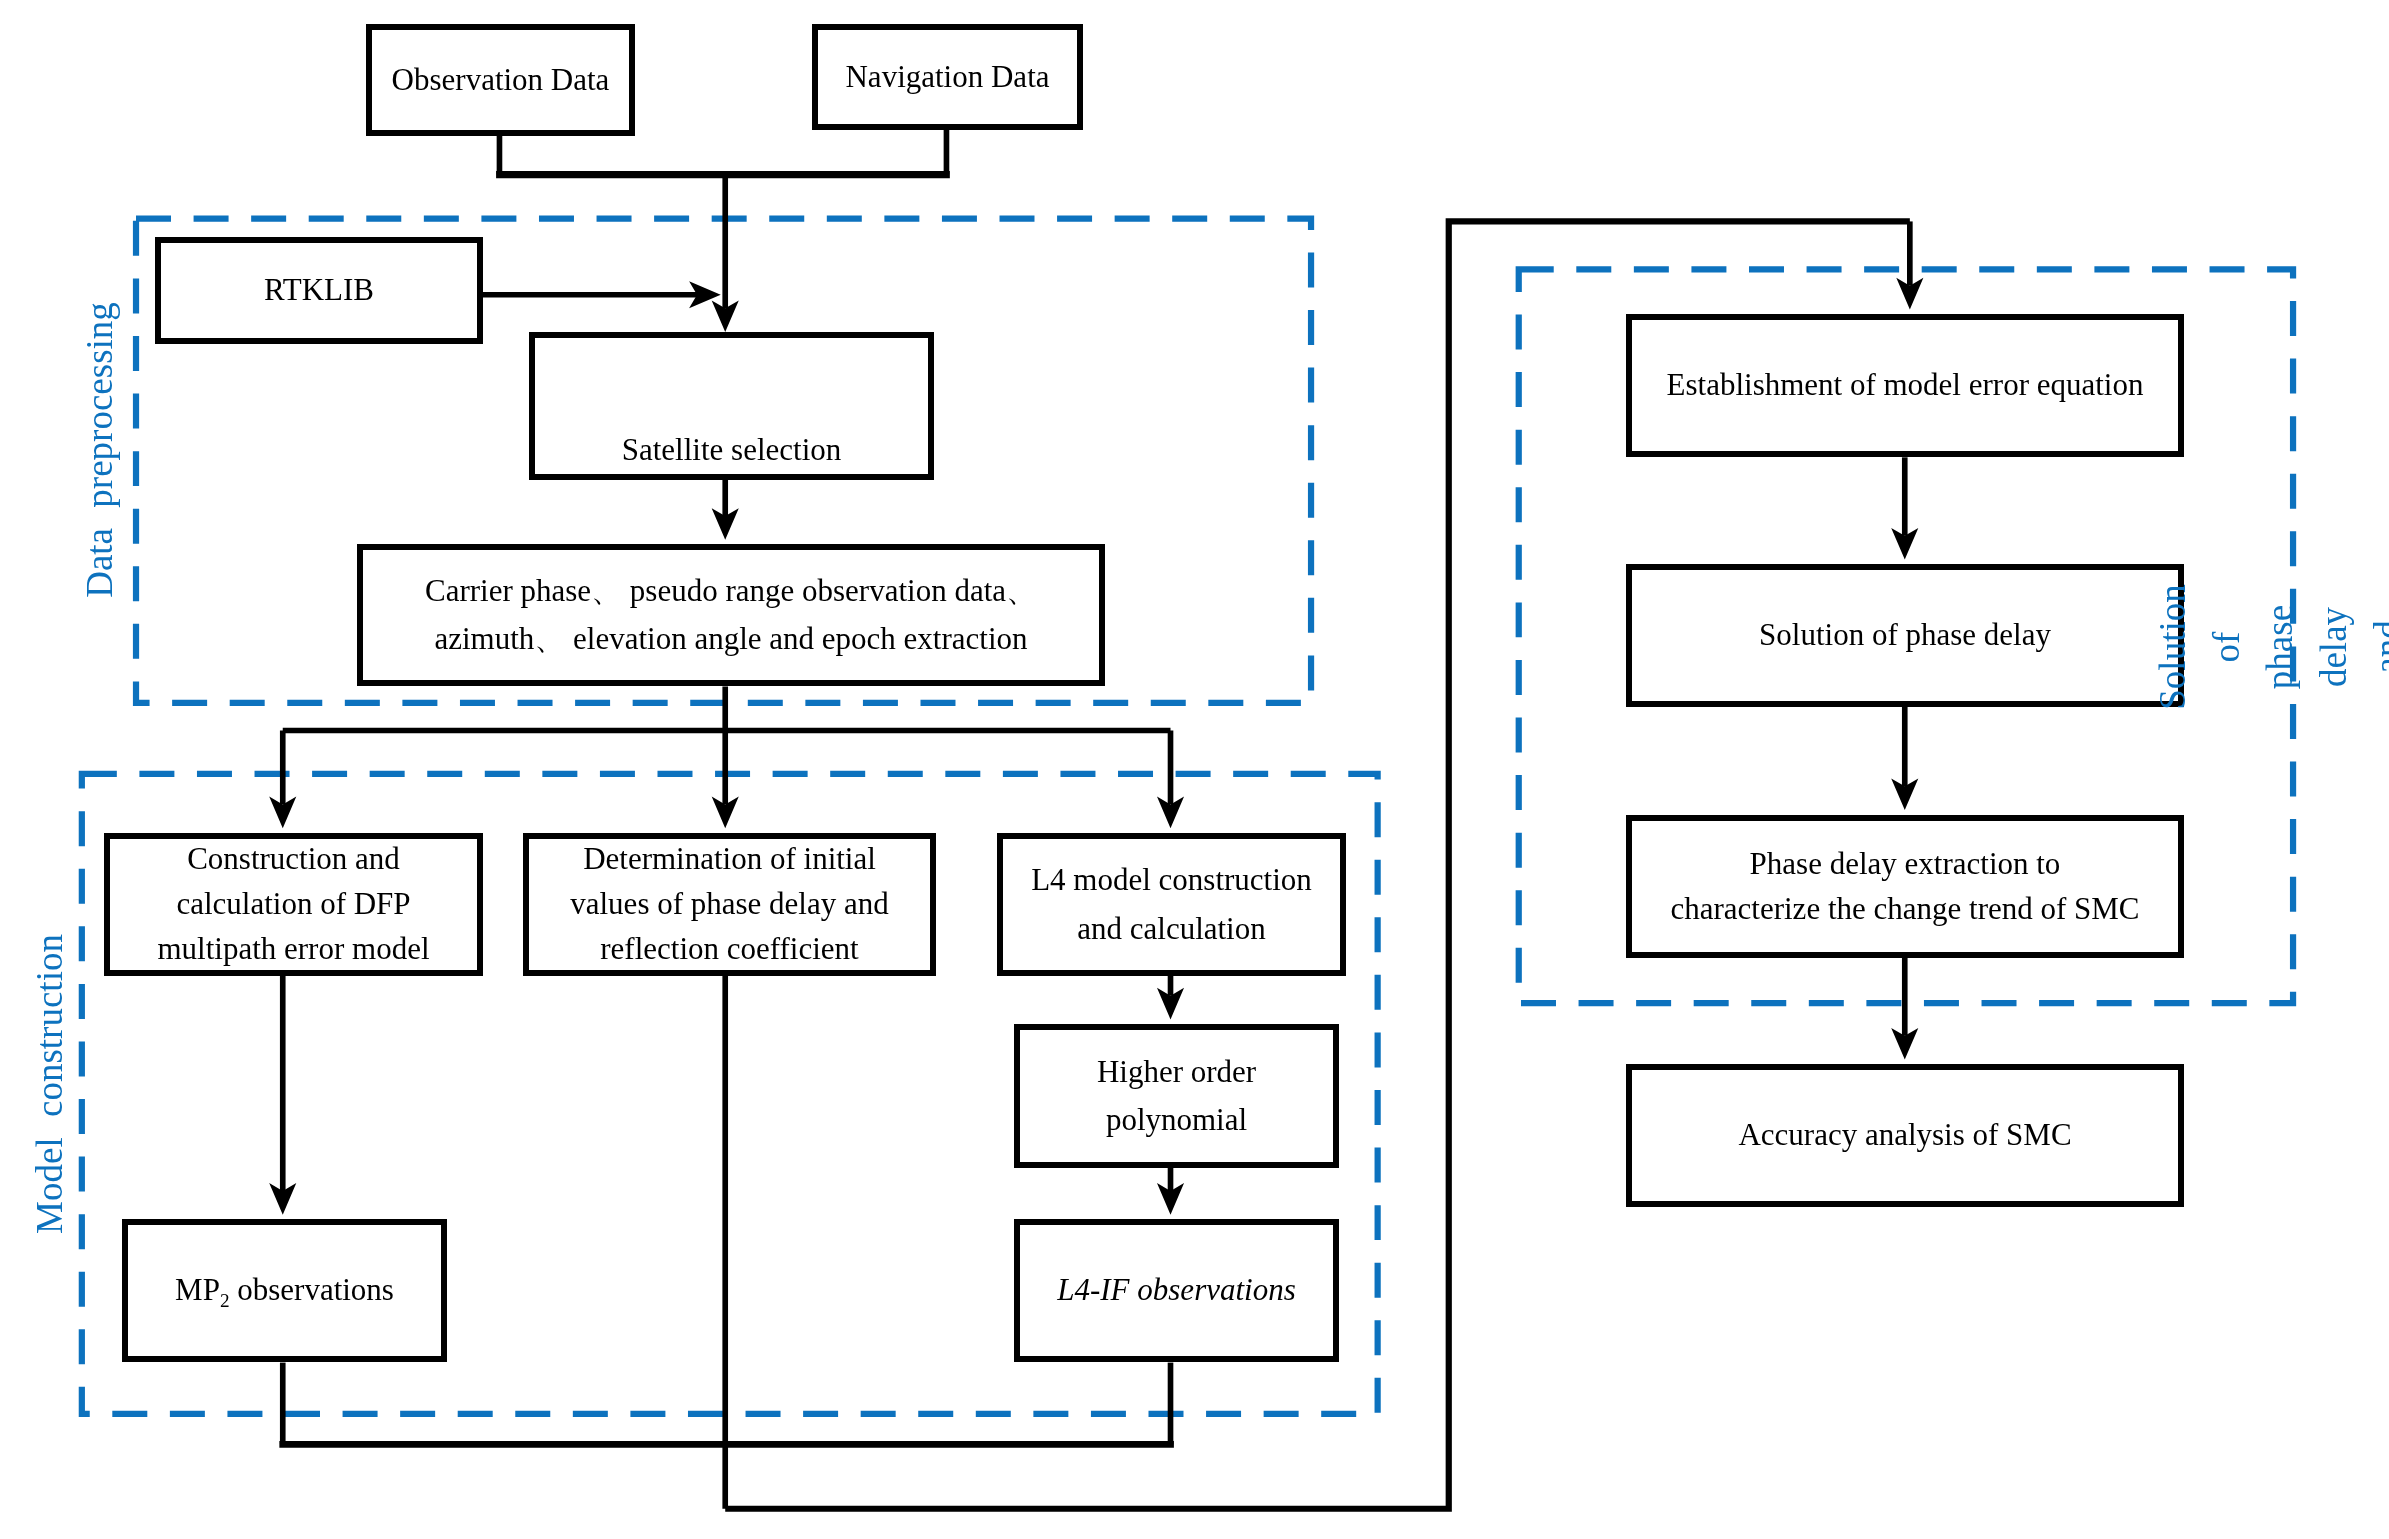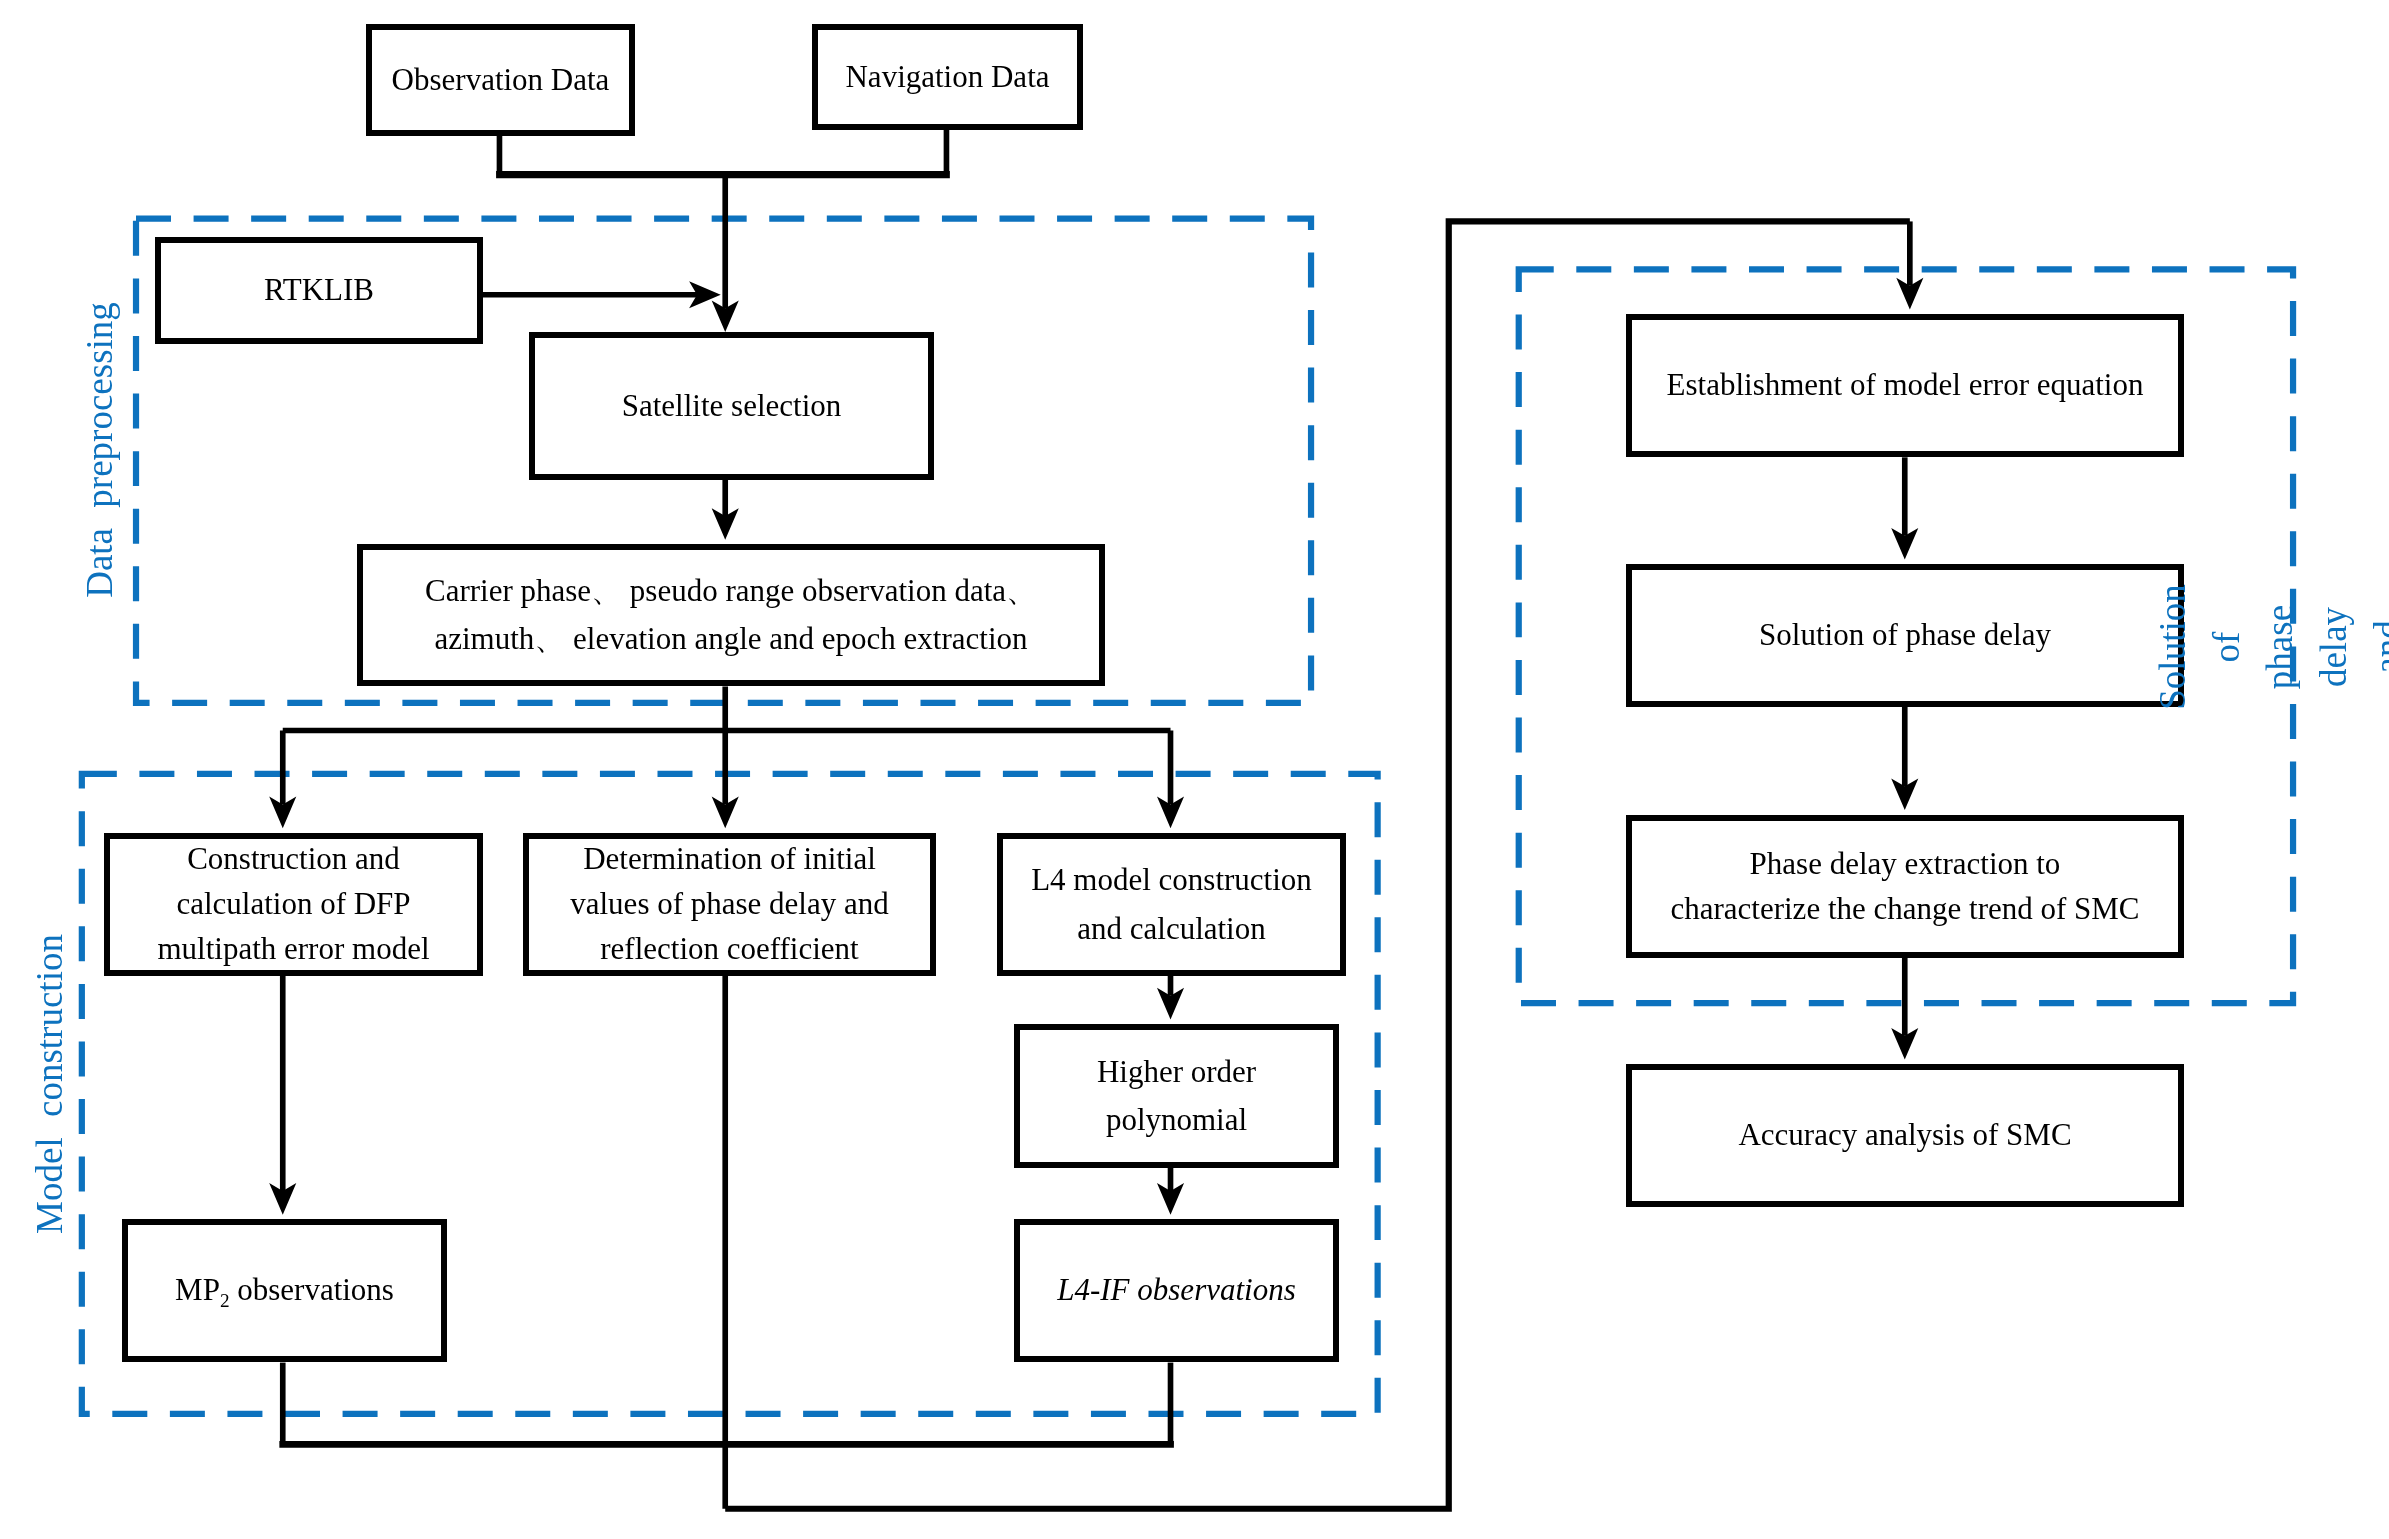--- a/index.html
+++ b/index.html
@@ -89,21 +89,21 @@
       <polygon points="3375,1877 3351,1821 3375,1835 3399,1821"></polygon>
     </g>
   </svg>
 
   <div class="box" style="left:366px;top:24px;width:269px;height:112px;"><span>Observation Data</span></div>
 
   <div class="box" style="left:812px;top:24px;width:271px;height:106px;"><span>Navigation Data</span></div>
 
   <div class="box" style="left:155px;top:237px;width:328px;height:107px;"><span>RTKLIB</span></div>
 
-  <div class="box" style="left:529px;top:332px;width:405px;height:148px;"><span>Satellite selection</span></div>
+  <div class="box" style="left:529px;top:332px;width:405px;height:148px;align-items:flex-end;"><span>Satellite selection</span></div>
 
   <div class="box" style="left:357px;top:544px;width:748px;height:142px;font-family:Liberation Serif, serif;"><span>Carrier phase、 pseudo range observation data、
 azimuth、 elevation angle and epoch extraction</span></div>
 
   <div class="box" style="left:104px;top:833px;width:379px;height:143px;line-height:1.45;"><span>Construction and
 calculation of DFP
 multipath error model</span></div>
 
   <div class="box" style="left:523px;top:833px;width:413px;height:143px;line-height:1.45;"><span>Determination of initial
 values of phase delay and

